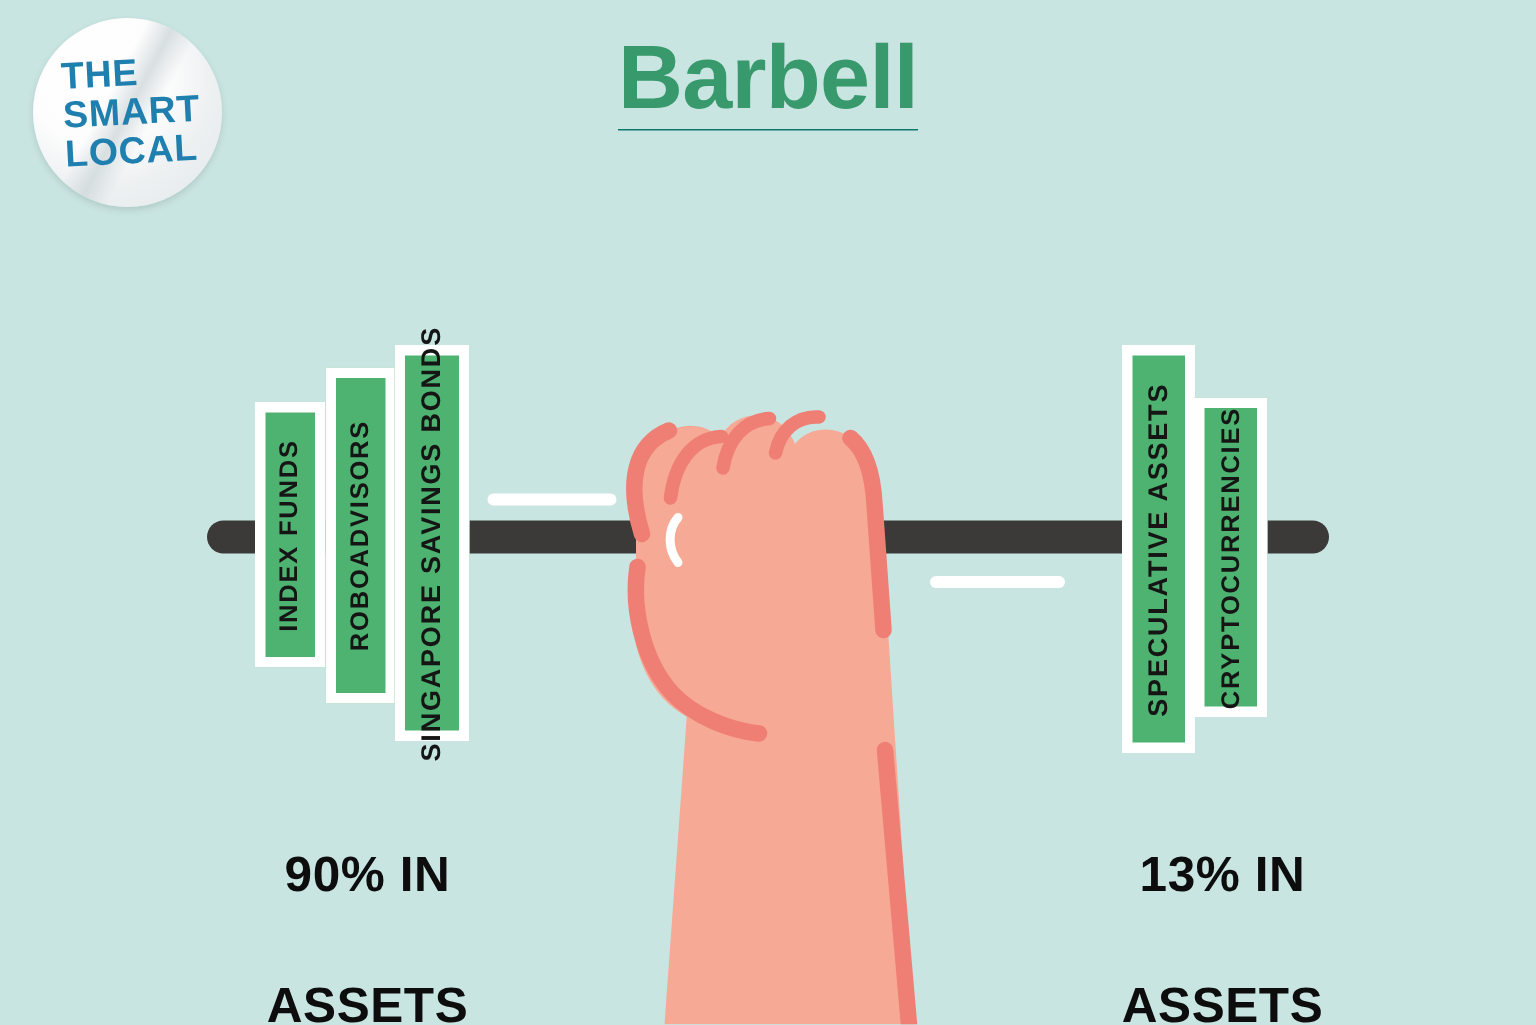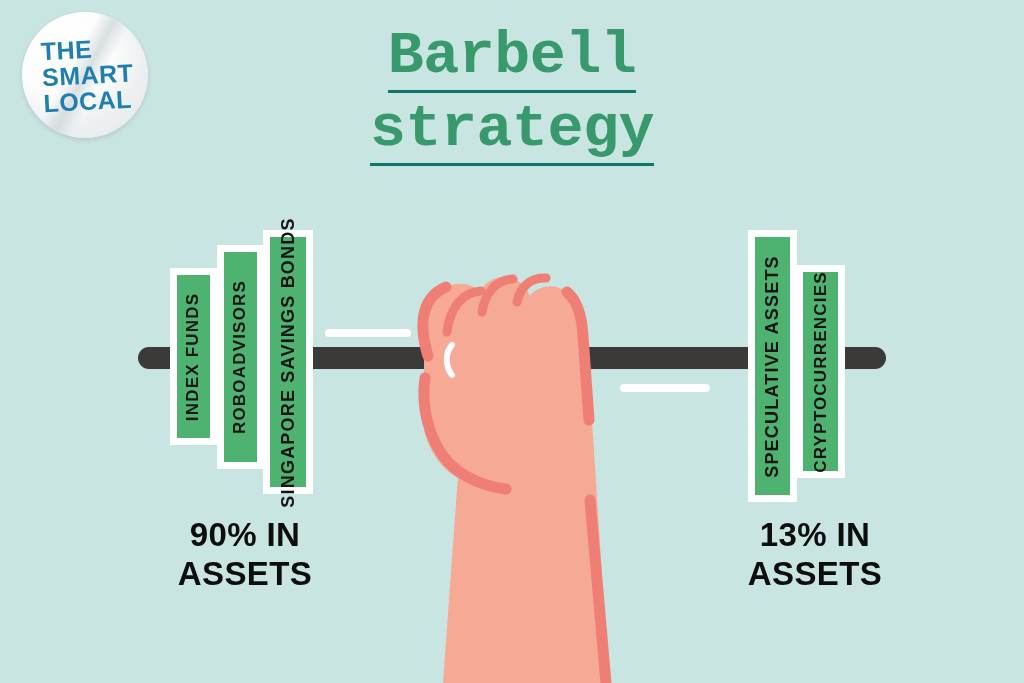--- a/index.html
+++ b/index.html
@@ -48,23 +48,22 @@
     font-weight:bold;
     font-size:60px;
     line-height:64px;
     letter-spacing:-.5px;
     font-family:"Liberation Sans", sans-serif;
   }
   #title .tline{display:block;position:relative;}
   #title .tline em{
     font-style:normal;
     display:inline-block;
-    border-bottom:3px solid #0f766e;
+    border-bottom:1px solid #0f766e;
     padding-bottom:2px;
-    font-family:Liberation Mono, monospace;
   }
 
   
   .bar{
     position:absolute;
     left:138px;top:347px;width:748px;height:22px;
     background:#3b3a38;
     border-radius:11px;
     z-index:3;
   }
@@ -110,38 +109,37 @@
     font-weight:bold;
     font-size:33px;
     line-height:39px;
     letter-spacing:.4px;
     text-align:center;
     font-family:"Liberation Sans", sans-serif;
     z-index:7;
   }
   #label-left{left:110px;top:515px;width:270px;}
   #label-right{left:680px;top:515px;width:270px;}
-  .blabel span{display:block;}
+  .blabel span{display:block;margin-top:48px;}
 </style>
 </head>
 <body>
 
 <div id="stage">
 
   <div id="logo">
     <div id="logo-text">
       <span>THE</span>
       <span>SMART</span>
       <span>LOCAL</span>
     </div>
   </div>
 
   <div id="title">
     <span class="tline"><em>Barbell</em></span>
-    <span class="tline"><em>strategy</em></span>
   </div>
 
   <div class="bar"></div>
   <div class="bar-gloss" id="gloss-left"></div>
   <div class="bar-gloss" id="gloss-right"></div>
 
   <div class="plate small" id="plate-index">
     <div class="plabel">INDEX FUNDS</div>
   </div>
   <div class="plate small" id="plate-robo">

